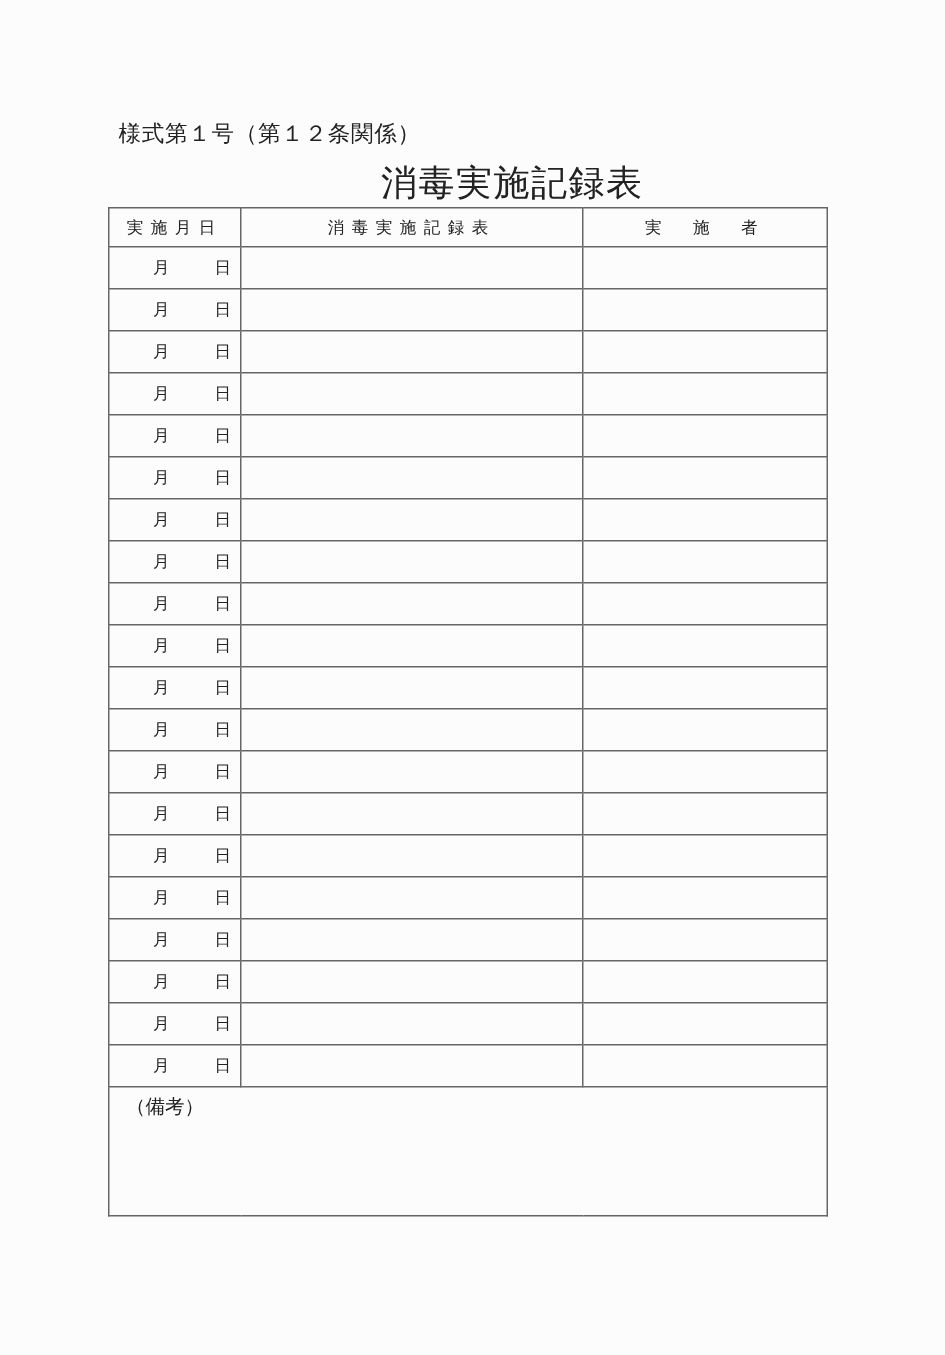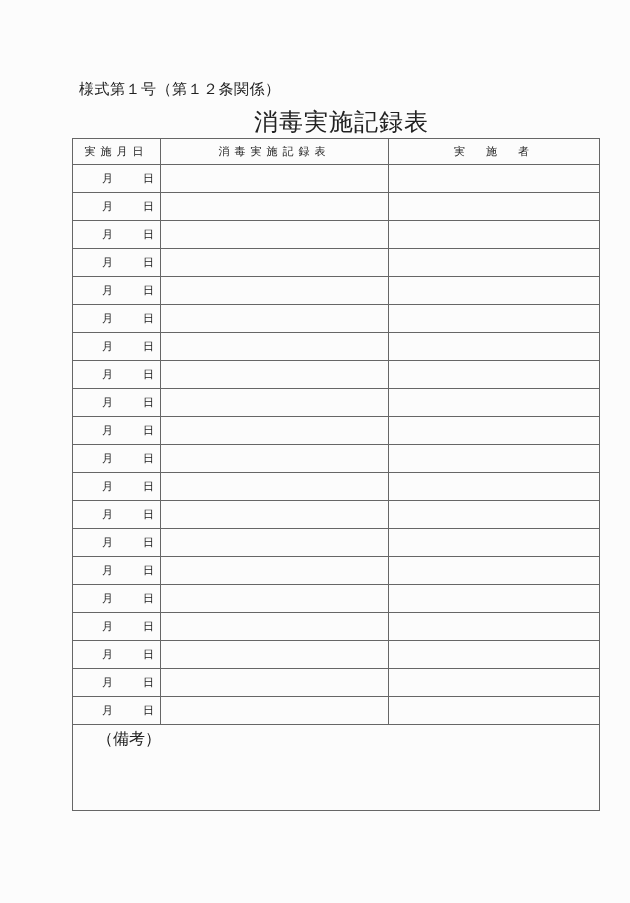--- a/index.html
+++ b/index.html
@@ -1,26 +1,26 @@
 <!DOCTYPE html>
 <html><head>
 <meta charset="utf-8">
 <style>
   html, body { margin:0; padding:0; }
   body { width:630px; height:903px; background:#fcfcfc; position:relative; overflow:hidden;
          font-family: "DejaVu Serif", "Liberation Serif", serif; color:#222; }
   .form-no { position:absolute; left:79px; top:80px; font-size:15px; letter-spacing:0.5px; }
   .title { position:absolute; left:254px; top:106px; font-size:24px; letter-spacing:1px; }
-  table { position:absolute; left:72px; top:138px; border-collapse:collapse; width:528px; }
+  table { position:absolute; left:72px; top:138px; border-collapse:collapse; width:480px; }
   td, th { border:1px solid #666; padding:0; font-weight:normal; font-size:11px; }
   th { height:25px; letter-spacing:5px; }
   td.date { height:27px; width:87px; }
   td.chem { width:227px; }
   .datecell { display:flex; justify-content:flex-end; padding-right:6px; gap:30px; font-size:11px; }
-  .remarks td { height:77px; vertical-align:top; padding:4px 24px; font-size:16px; }
+  .remarks td { height:77px; vertical-align:top; padding:4px 11px; font-size:13px; }
 </style>
 </head>
 <body>
 
 <div class="form-no">様式第１号（第１２条関係）</div>
 <div class="title">消毒実施記録表</div>
 
 <table>
   <thead>
     <tr>

